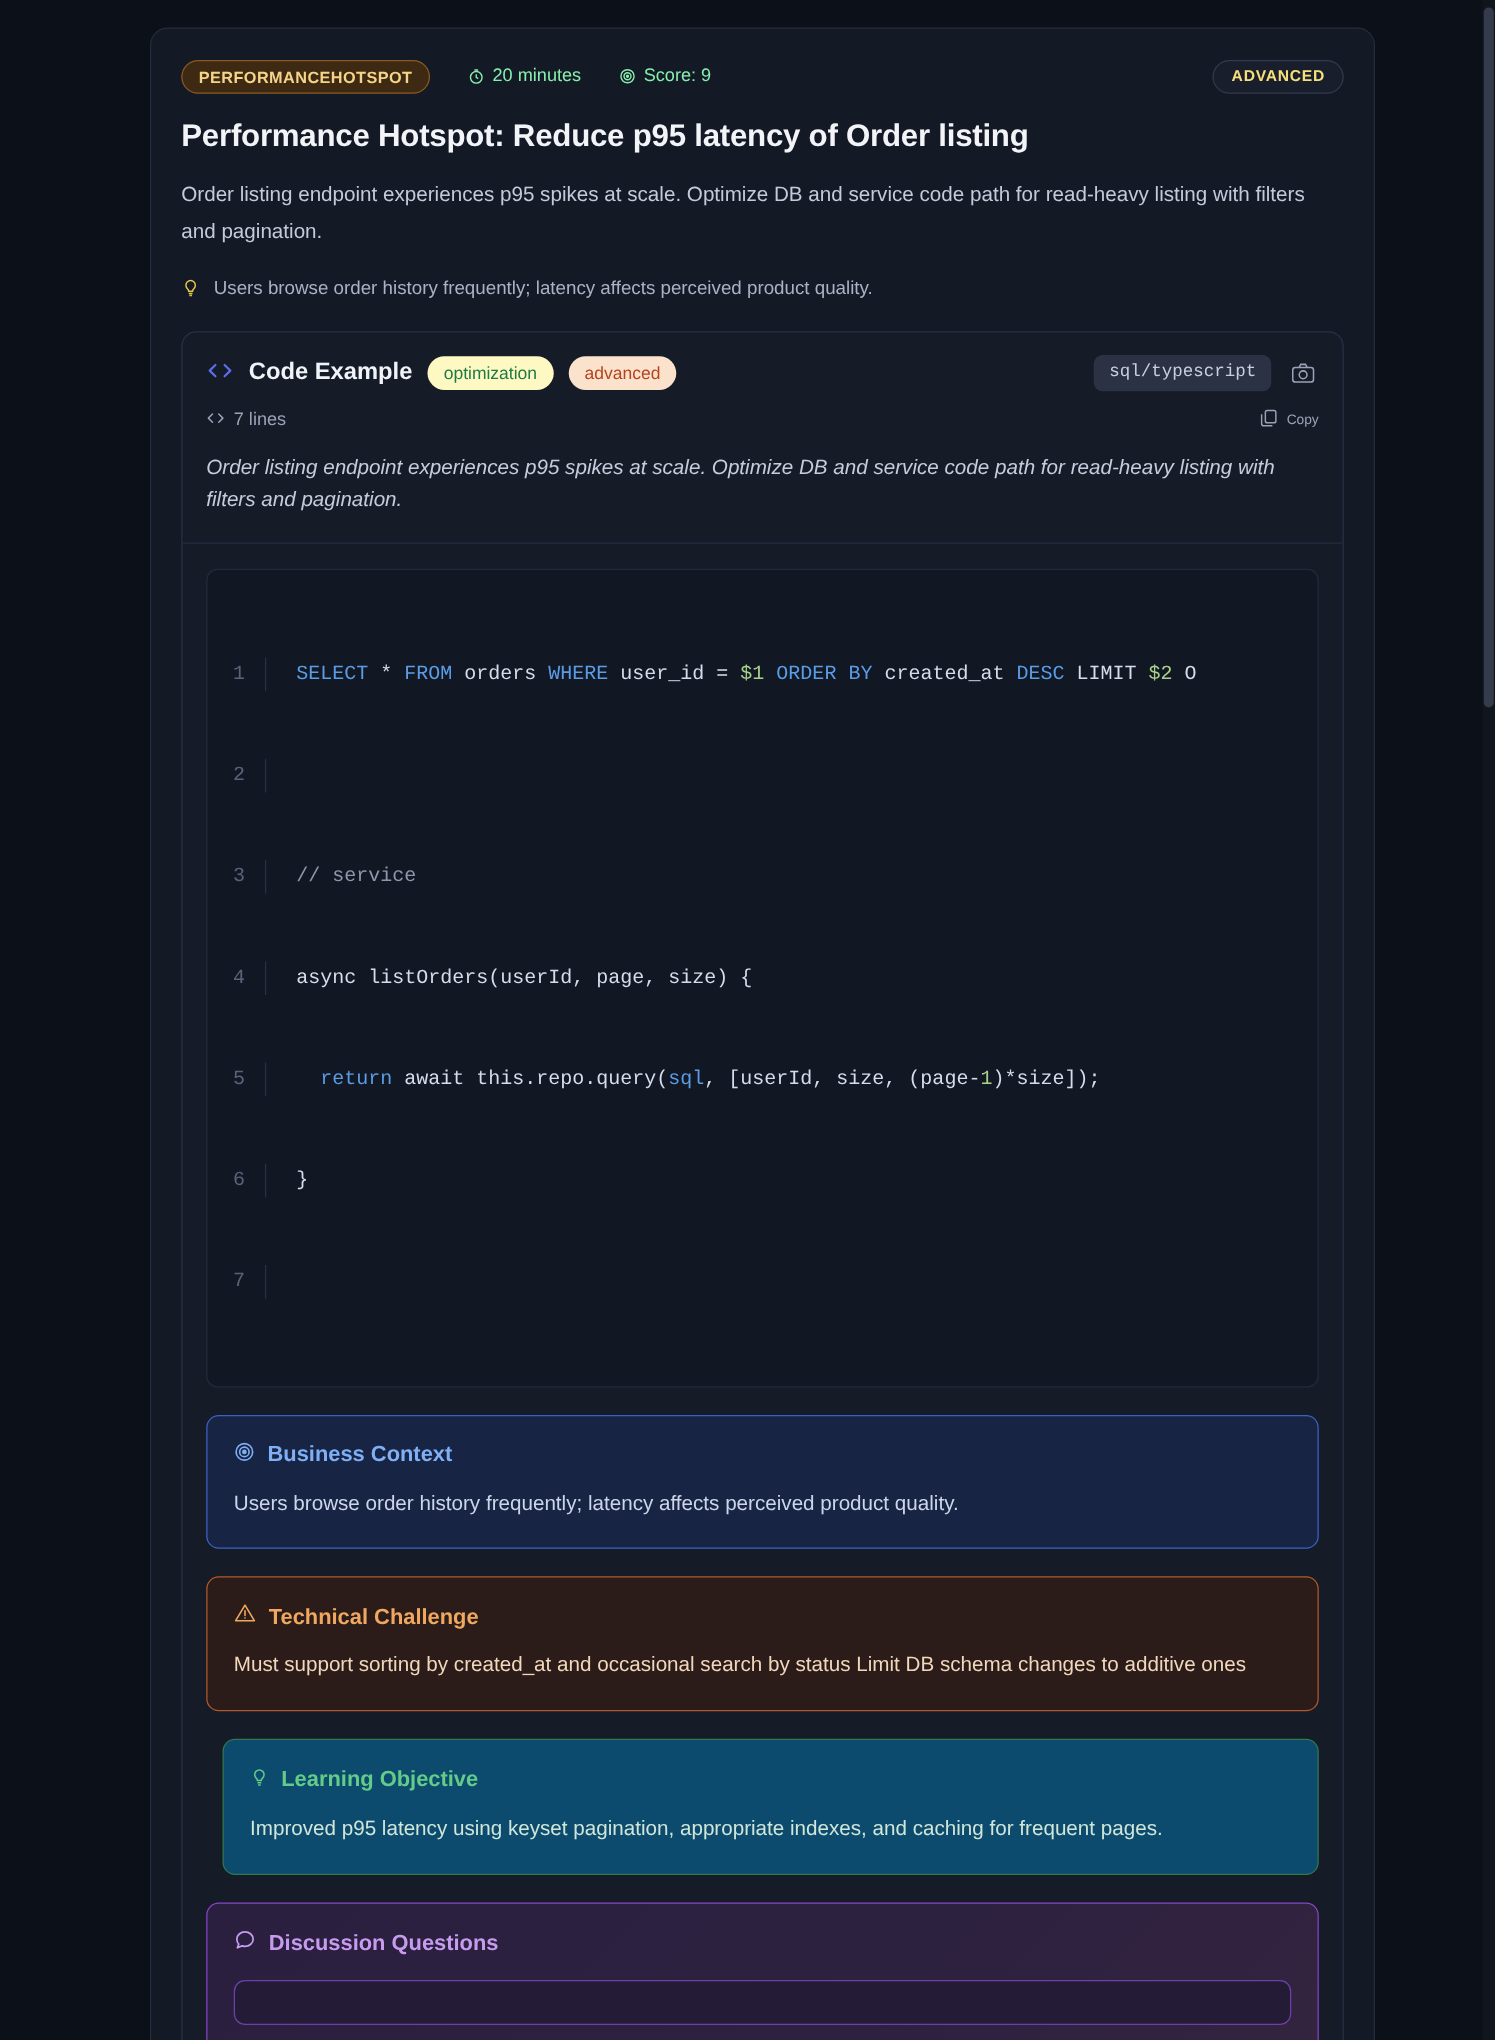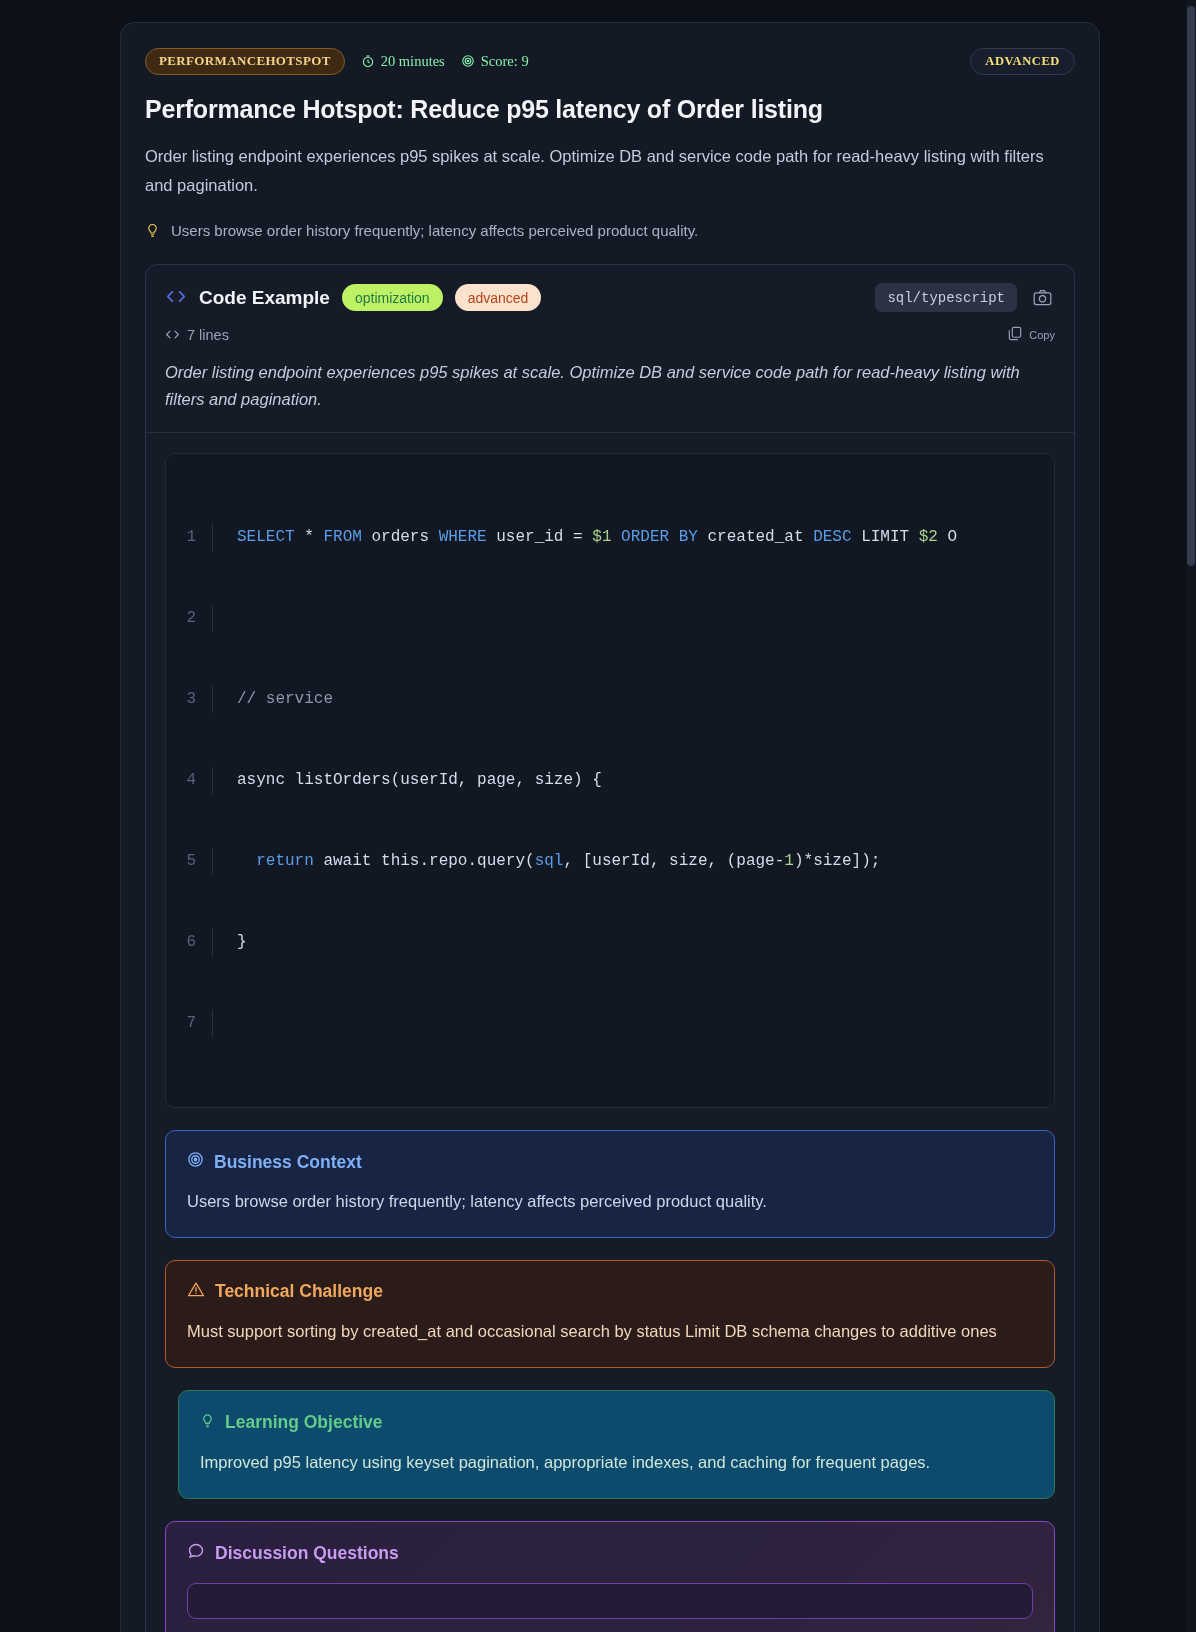--- a/index.html
+++ b/index.html
@@ -55,23 +55,22 @@
     background: #141926;
     border: 1px solid #262c3c;
     border-radius: 14px;
     padding: 24px 24px 26px 24px;
   }
 
   
   .meta-row {
     display: flex;
     align-items: center;
-    gap: 16px;
+    gap: 30px;
     height: 28px;
-    font-family: Liberation Serif, serif;
   }
   .pill-type {
     display: inline-flex;
     align-items: center;
     height: 27px;
     padding: 0 13px;
     border-radius: 14px;
     border: 1px solid #8a5a22;
     background: #3e2a12;
     color: #f5d48a;
@@ -143,21 +142,21 @@
   .cp-code-icon { color: #5b6ee8; font-size: 19px; font-weight: bold; line-height: 1; }
   .cp-title { color: #f0f3f8; font-size: 19px; font-weight: bold; }
   .tag {
     display: inline-flex;
     align-items: center;
     height: 27px;
     padding: 0 13px;
     border-radius: 14px;
     font-size: 14px;
   }
-  .tag-optimization { background: #bef264; color: #1f7a46; }
+  .tag-optimization { background: #fef9c3; color: #1f7a46; }
   .tag-advanced { background: #fbe2cc; color: #b4441d; }
   .lang-chip {
     display: inline-flex;
     align-items: center;
     height: 29px;
     padding: 0 12px;
     border-radius: 7px;
     background: #2b3244;
     color: #c7cfe0;
     font-family: "Liberation Mono", monospace;

